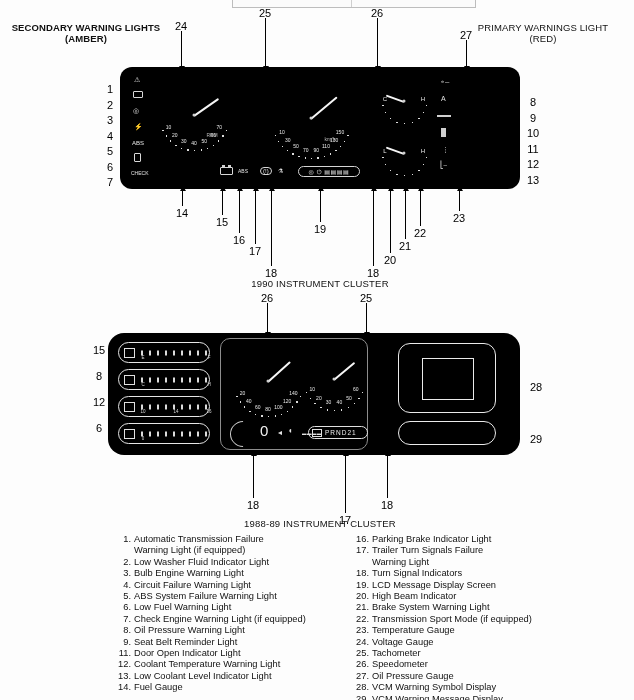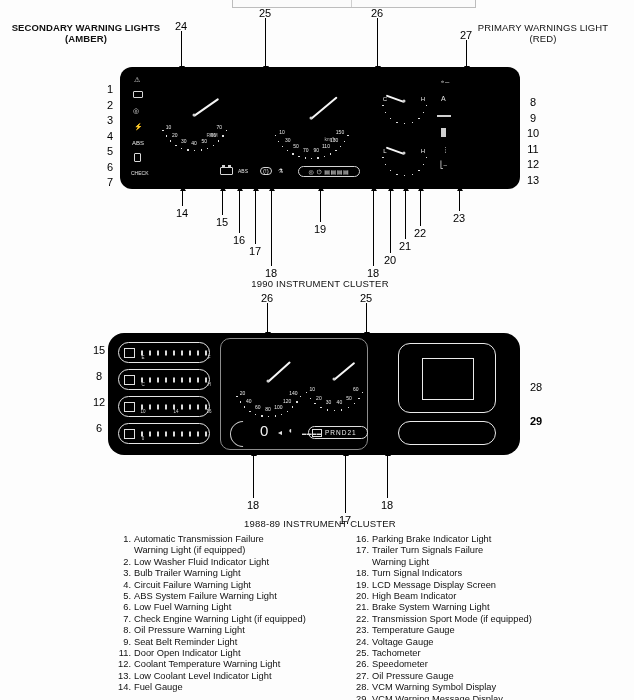--- a/index.html
+++ b/index.html
@@ -619,21 +619,21 @@
   </div>
 
   <div id="bottom-left-nums">
       <div class="cnum" style="left: 99px; top: 345px;">15</div>
       <div class="cnum" style="left: 99px; top: 371px;">8</div>
       <div class="cnum" style="left: 99px; top: 397px;">12</div>
       <div class="cnum" style="left: 99px; top: 423px;">6</div>
     </div>
   <div id="bottom-right-nums">
       <div class="cnum" style="left: 536px; top: 382px;">28</div>
-      <div class="cnum" style="left: 536px; top: 416px; font-weight: bold;">29</div>
+      <div class="cnum" style="left: 536px; top: 434px;">29</div>
     </div>
 
   <div id="callouts-bottom-below">
       <div class="lead-v arrow-up" style="left: 253px; top: 455px; height: 43px;"></div>
       <div class="cnum" style="left: 253px; top: 500px;">18</div>
       <div class="lead-v arrow-up" style="left: 345px; top: 455px; height: 58px;"></div>
       <div class="cnum" style="left: 345px; top: 515px;">17</div>
       <div class="lead-v arrow-up" style="left: 387px; top: 455px; height: 43px;"></div>
       <div class="cnum" style="left: 387px; top: 500px;">18</div>
     </div>
@@ -645,21 +645,21 @@
         <span class="idx">1.</span>
         <span class="txt">Automatic Transmission Failure</span>
       </div>
       <div class="cont">Warning Light (if equipped)</div>
       <div class="row">
         <span class="idx">2.</span>
         <span class="txt">Low Washer Fluid Indicator Light</span>
       </div>
       <div class="row">
         <span class="idx">3.</span>
-        <span class="txt">Bulb Trailer Warning Light</span>
+        <span class="txt">Bulb Engine Warning Light</span>
       </div>
       <div class="row">
         <span class="idx">4.</span>
         <span class="txt">Circuit Failure Warning Light</span>
       </div>
       <div class="row">
         <span class="idx">5.</span>
         <span class="txt">ABS System Failure Warning Light</span>
       </div>
       <div class="row">

